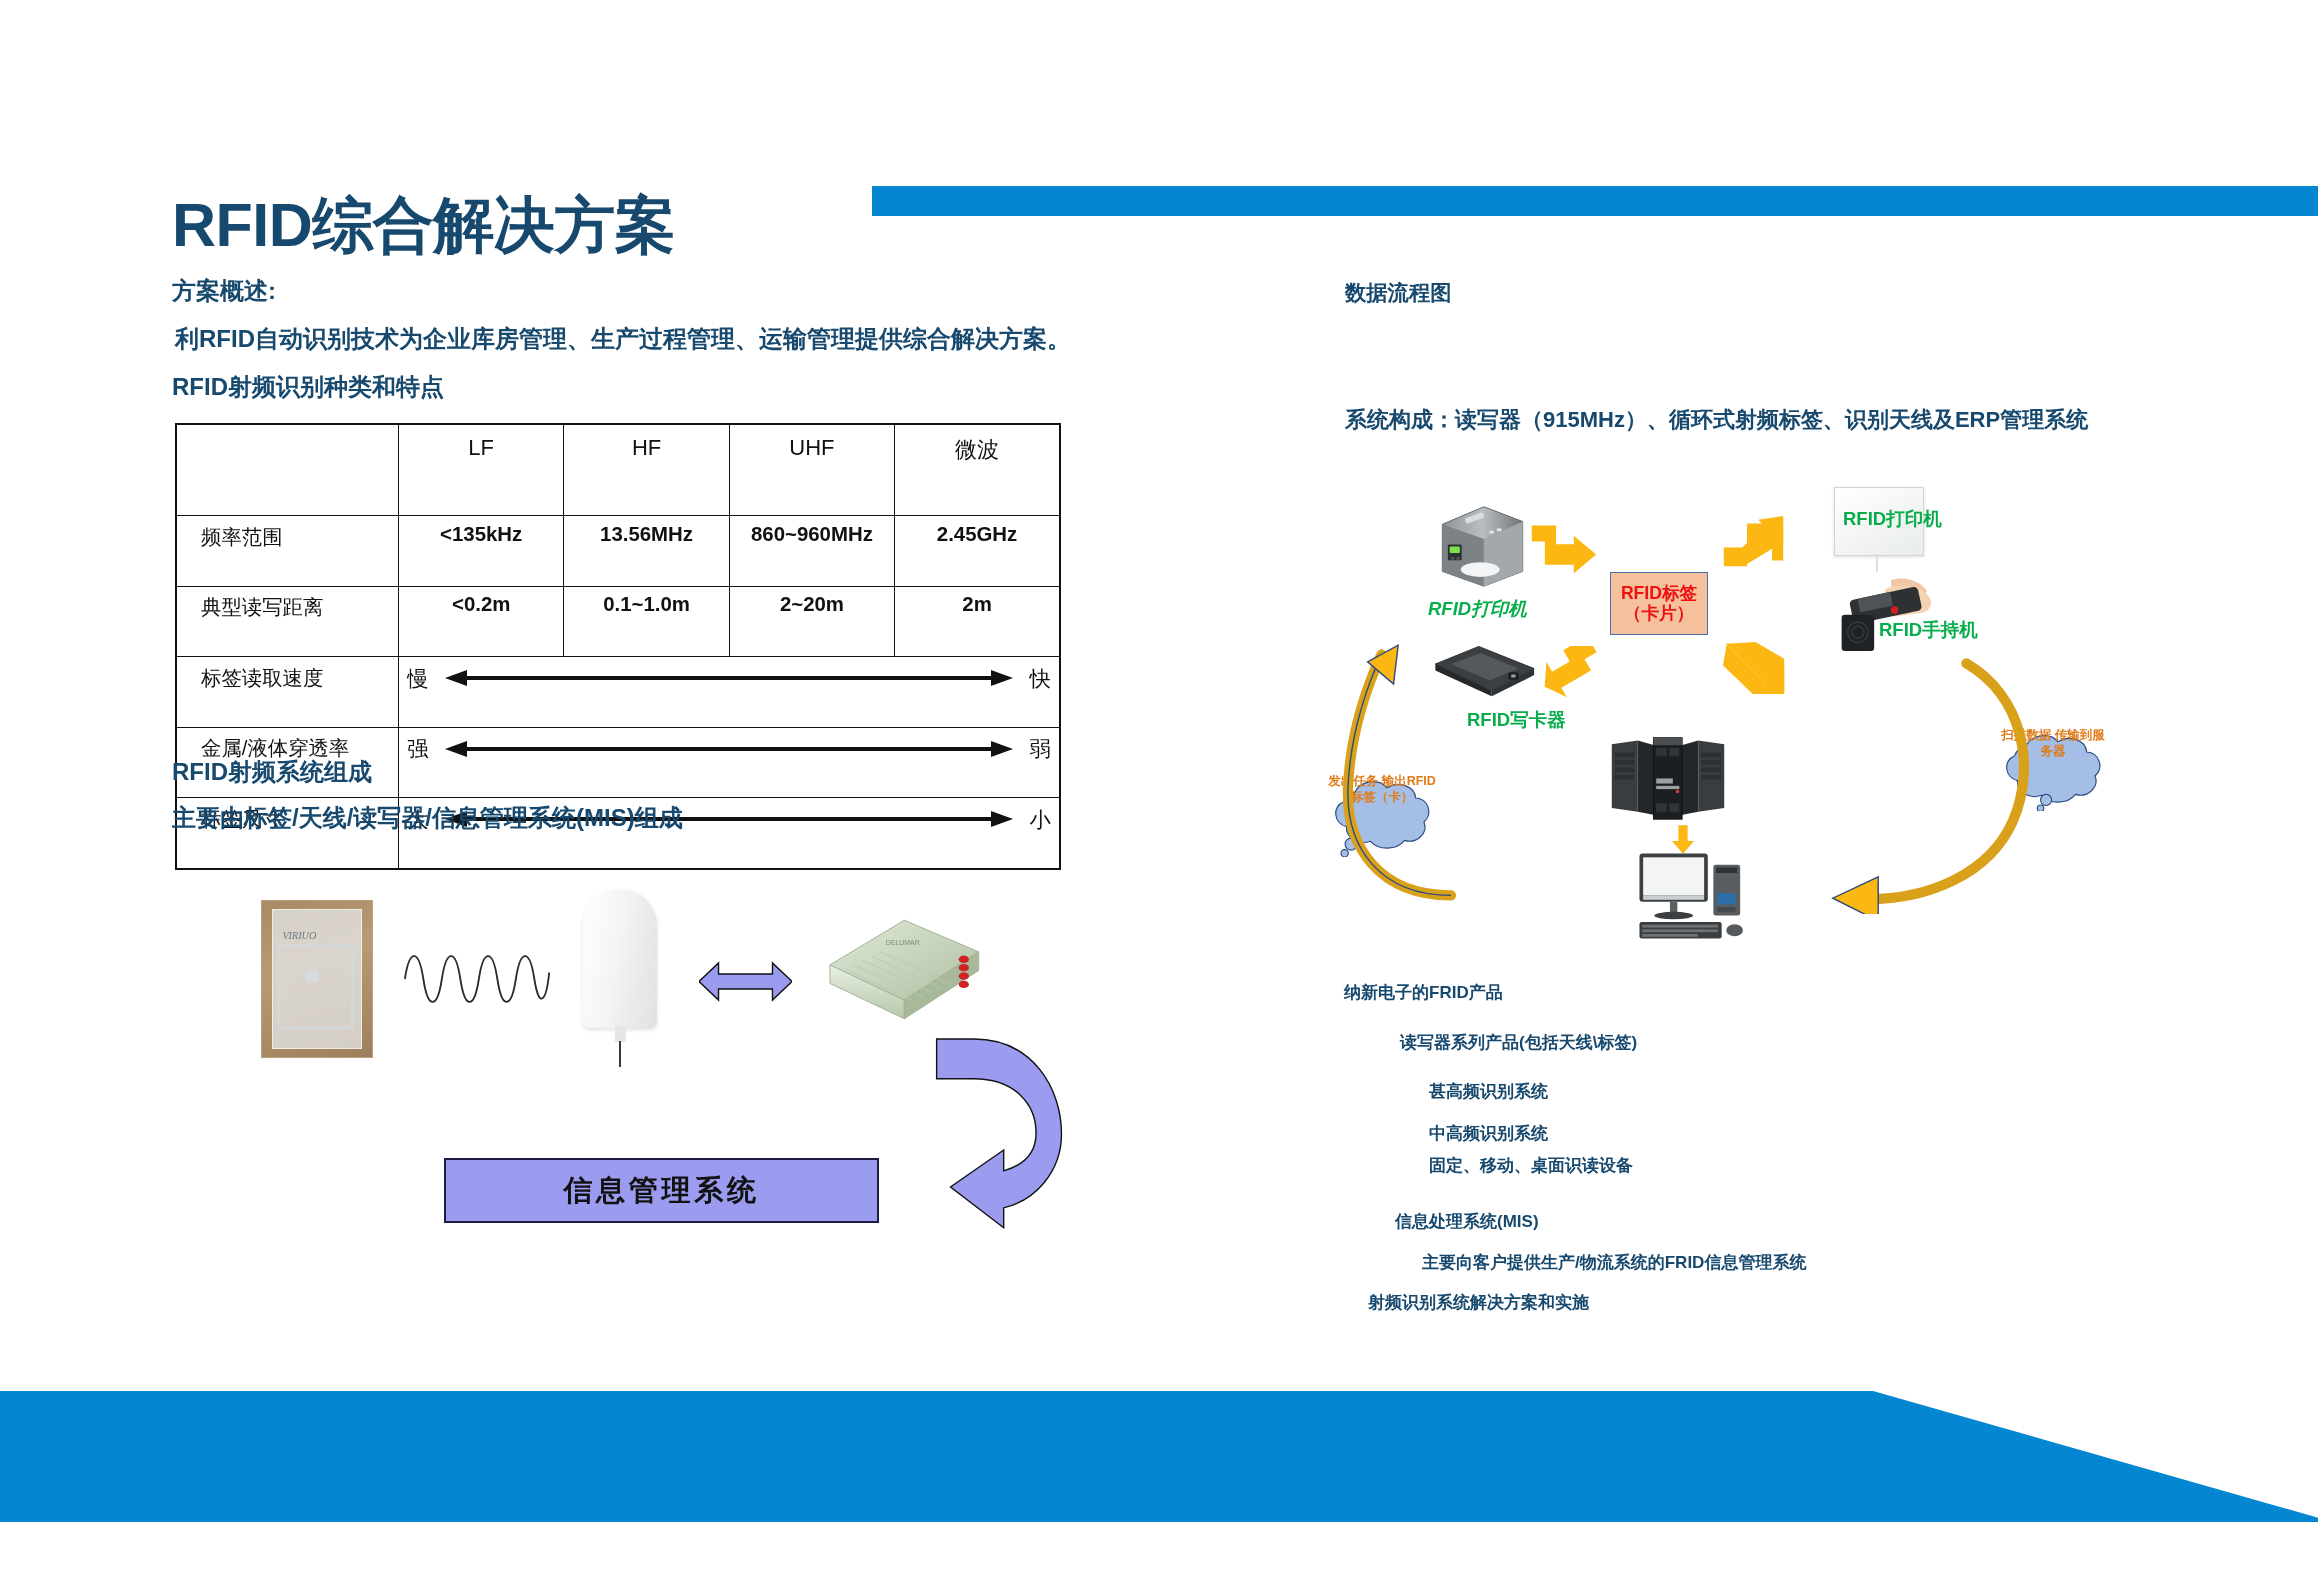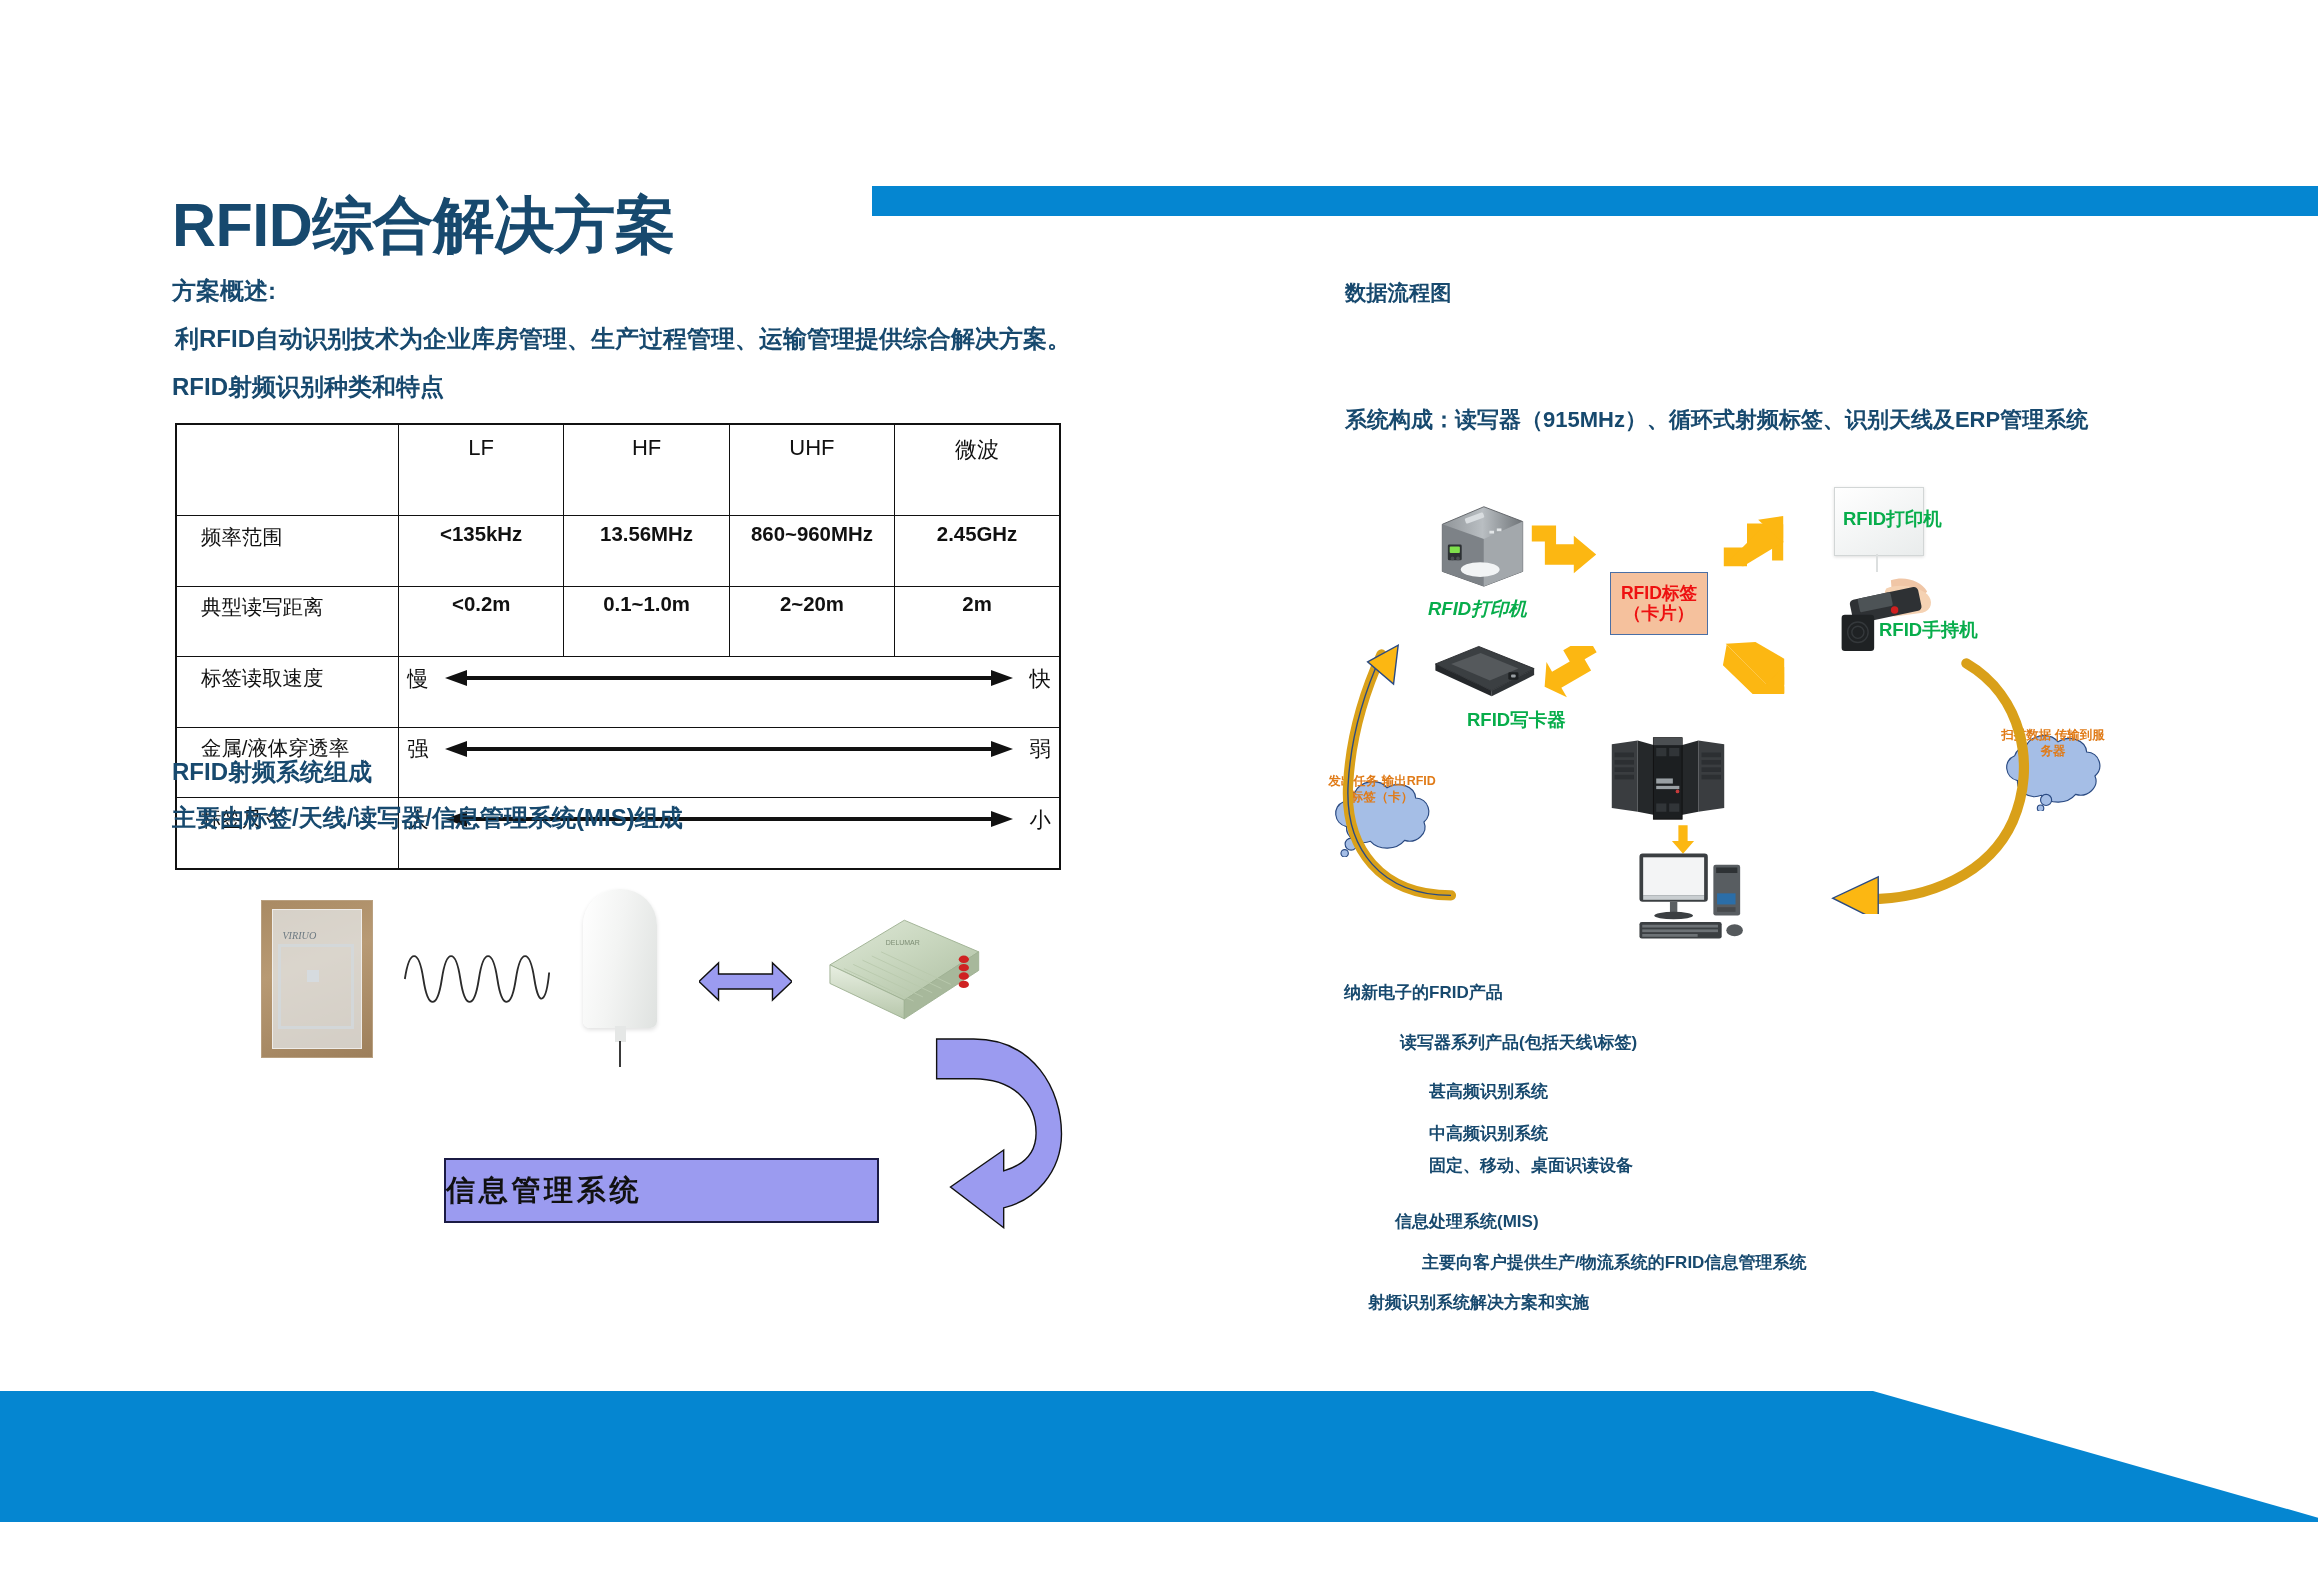--- a/index.html
+++ b/index.html
@@ -118,21 +118,21 @@
 
   .reader{
     position:absolute;left:816px;top:909px;width:172px;height:121px;
   }
 
   .curvearrow{position:absolute;left:895px;top:1034px;width:185px;height:195px;}
 
   .misbox{
     position:absolute;left:444px;top:1158px;width:431px;height:61px;
     background:#9b9bf0;border:2.8px solid #1b1b44;
-    display:flex;align-items:center;
+    display:flex;align-items:center;justify-content:center;
   }
   .misbox span{
     font-size:29px;color:#111;font-weight:bold;letter-spacing:3.7px;
     font-family:"DejaVu Serif","Liberation Serif",serif;
   }
 
   
   .flowlabel{font-size:21.3px;font-weight:bold;color:#17496e;}
   .syscomp{font-size:22px;font-weight:bold;color:#17496e;}
 

